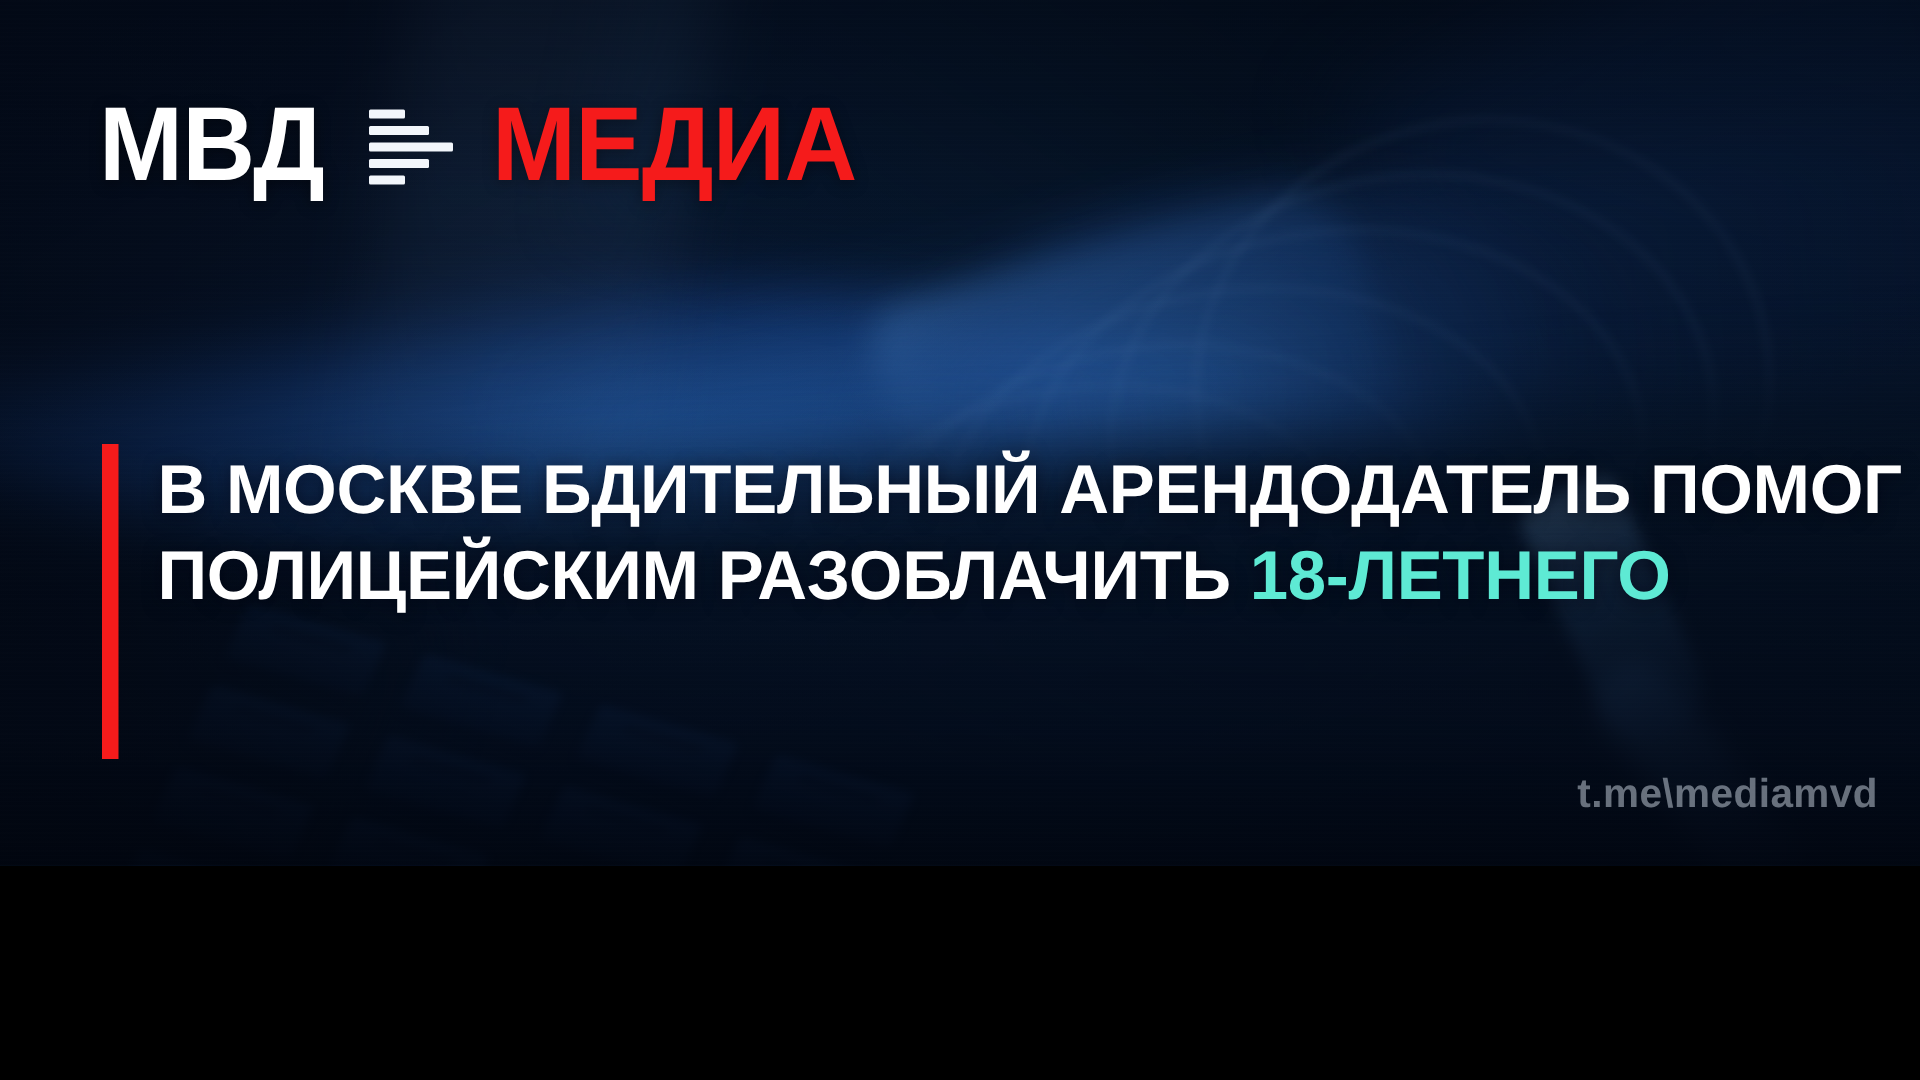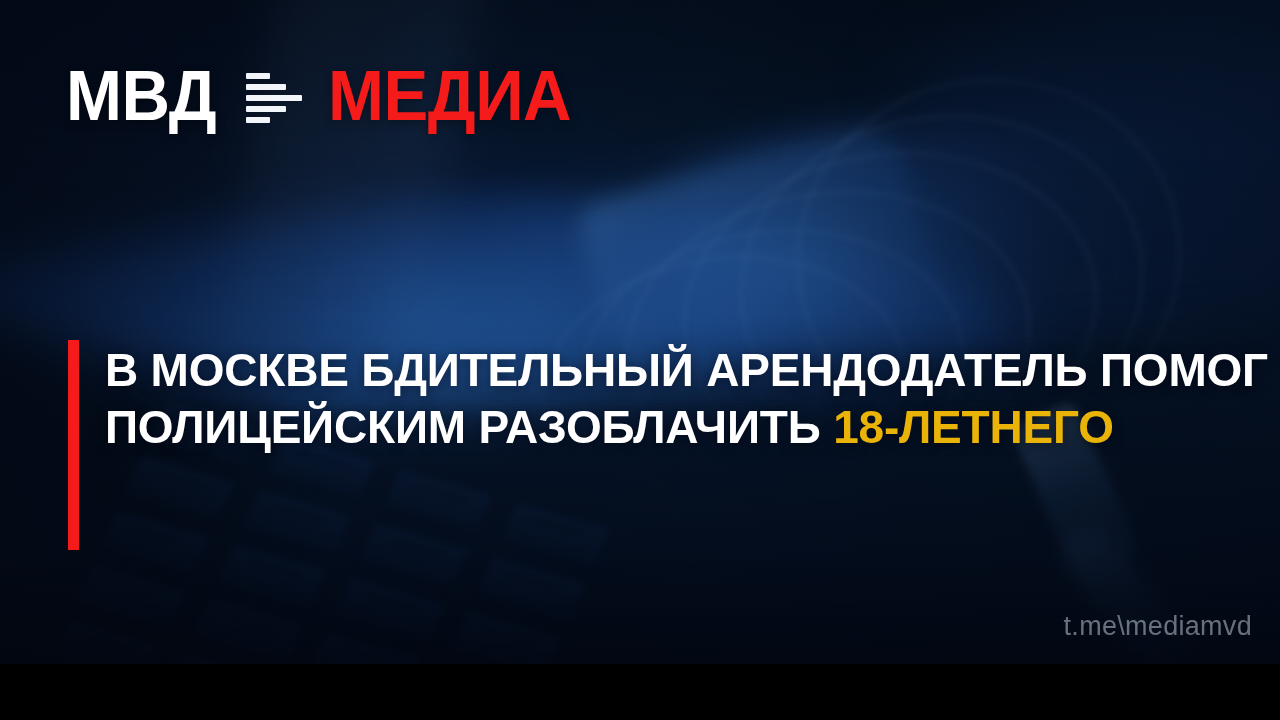--- a/index.html
+++ b/index.html
@@ -4,21 +4,21 @@
 <title>MVD Media news card</title>
 <style>
   html, body {
     margin: 0;
     padding: 0;
     background: #000;
   }
   #stage {
     position: relative;
     width: 1280px;
-    height: 664px;
+    height: 577px;
     overflow: hidden;
     font-family: "Liberation Sans", "DejaVu Sans", sans-serif;
     background: #0a1629;
     user-select: none;
   }
 
   
   .bg-layer { position: absolute; inset: 0; }
 
   
@@ -225,48 +225,47 @@
     transform-origin: left center;
     text-shadow: 0 2px 10px rgba(0,0,0,.35);
   }
 
   
   .headline-wrap {
     position: absolute;
     left: 68px; top: 296px;
     display: flex;
     align-items: stretch;
-    margin-top: 44px;
   }
   .accent-bar {
     width: 11px;
     background: #f51b1b;
     flex: 0 0 11px;
     margin-right: 26px;
     height: 210px;
   }
   .headline {
     font-size: 46px;
     font-weight: 700;
     line-height: 57px;
     letter-spacing: -0.2px;
     color: #ffffff;
     white-space: nowrap;
     text-shadow: 0 2px 12px rgba(0,4,14,.55);
     padding-top: 2px;
   }
   .headline .hl-line { display: block; }
-  .headline .red { color: #eab308; }
+  .headline .red { color: #5eead4; }
 
   
   .watermark {
     position: absolute;
-    right: 28px; bottom: 22px;
+    right: 28px; bottom: 32px;
     font-size: 27px;
-    font-weight: 400;
+    font-weight: 700;
     color: rgba(205,215,228,.50);
     letter-spacing: .3px;
   }
 </style>
 </head>
 <body>
 
 <div id="stage">
 
   <div class="bg-layer bg-base"></div>

